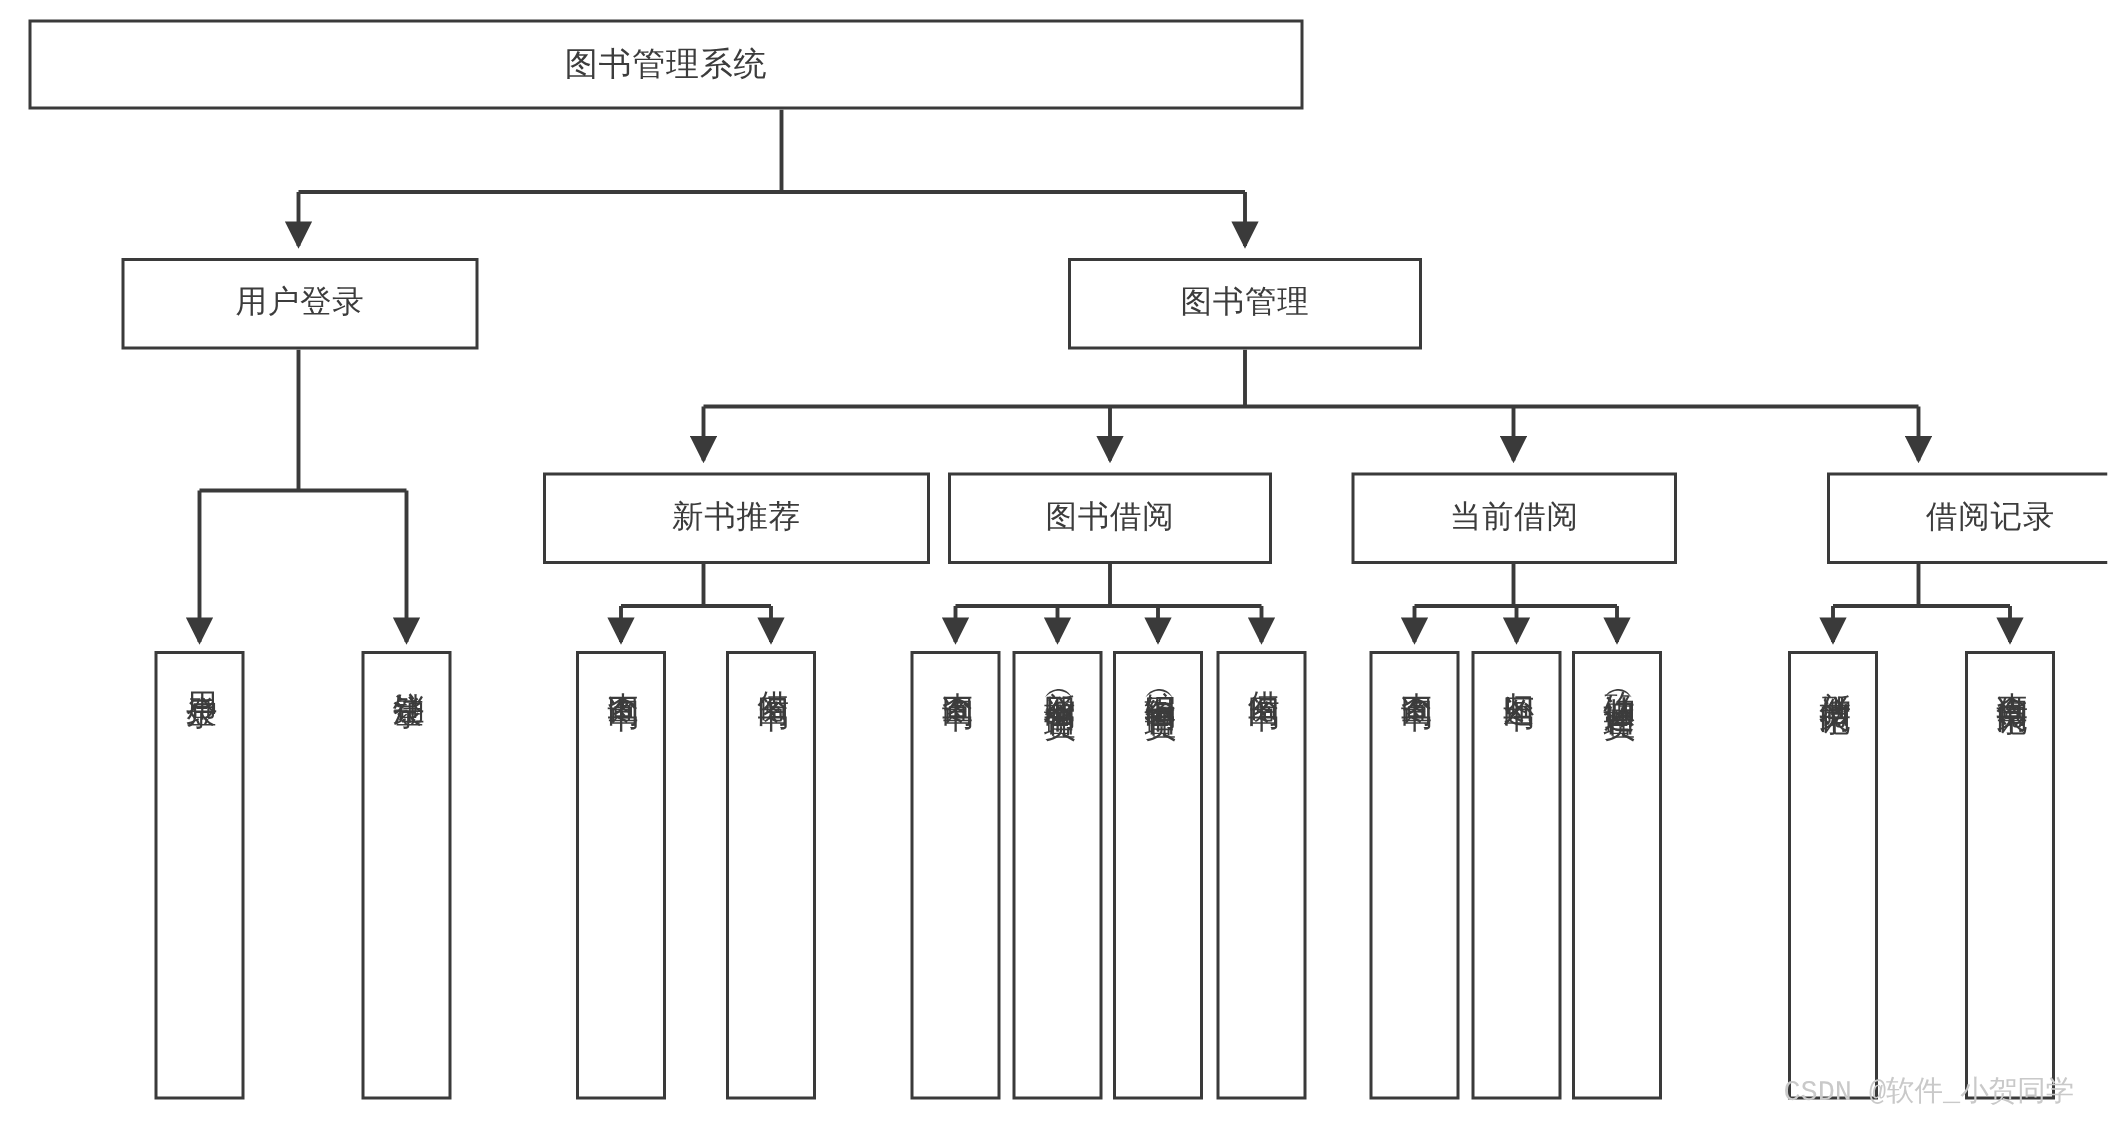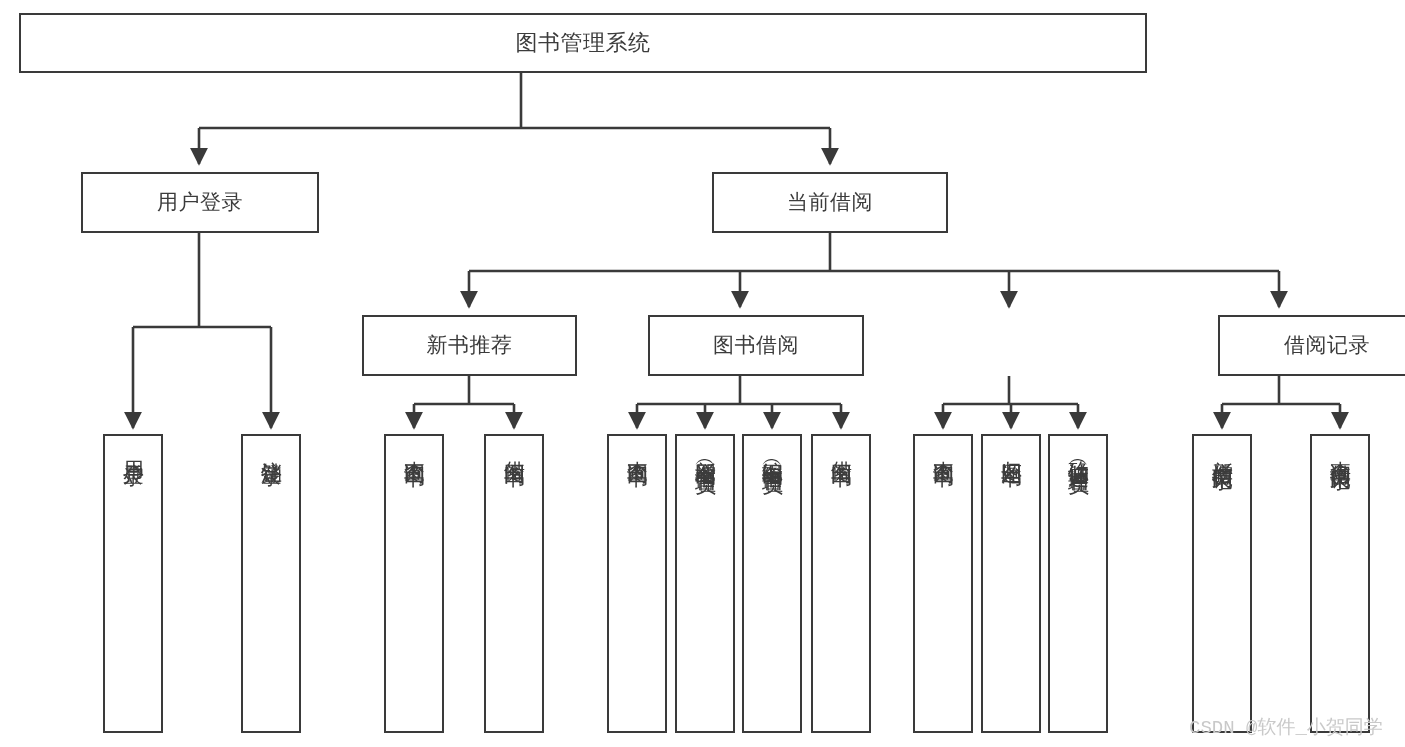--- a/index.html
+++ b/index.html
@@ -122,36 +122,39 @@
       <path d="M 1011 404 L 1011 428" marker-end="url(#arrow)"></path>
       <path d="M 1078 404 L 1078 428" marker-end="url(#arrow)"></path>
 
       <path d="M 1279 376 L 1279 404"></path>
       <path d="M 1222 404 L 1340 404"></path>
       <path d="M 1222 404 L 1222 428" marker-end="url(#arrow)"></path>
       <path d="M 1340 404 L 1340 428" marker-end="url(#arrow)"></path>
     </g>
   </svg>
 
-  <div class="node horiz root" style="left:19px; top:13px; width:1128px; height:60px;">
+  <div class="node horiz root" style="left:19px; top:13px; width:850px; height:60px;">
     <span class="label">图书管理系统</span>
   </div>
 
   <div class="node horiz" style="left:81px; top:172px; width:238px; height:61px;">
     <span class="label">用户登录</span>
   </div>
   <div class="node horiz" style="left:712px; top:172px; width:236px; height:61px;">
+    <span class="label">图书管理</span>
+  </div>
+
+  <div class="node horiz" style="left:362px; top:315px; width:258px; height:61px;align-items:center;">
+    <span class="label">新书推荐</span>
+  </div>
+  <div class="node horiz" style="left:632px; top:315px; width:216px; height:61px;">
+    <span class="label">图书借阅</span>
+  </div>
+  <div class="node horiz" style="left:901px; top:315px; width:217px; height:61px;">
     <span class="label">当前借阅</span>
-  </div>
-
-  <div class="node horiz" style="left:362px; top:315px; width:215px; height:61px;align-items:center;">
-    <span class="label">新书推荐</span>
-  </div>
-  <div class="node horiz" style="left:632px; top:315px; width:216px; height:61px;margin-left:16px;">
-    <span class="label">图书借阅</span>
   </div>
   <div class="node horiz" style="left:1218px; top:315px; width:218px; height:61px;">
     <span class="label">借阅记录</span>
   </div>
 
   <div class="node vert" style="left:103px; top:434px; width:60px; height:299px;">
     <span class="label">用户登录</span>
   </div>
   <div class="node vert" style="left:241px; top:434px; width:60px; height:299px;">
     <span class="label">注销登录</span>

